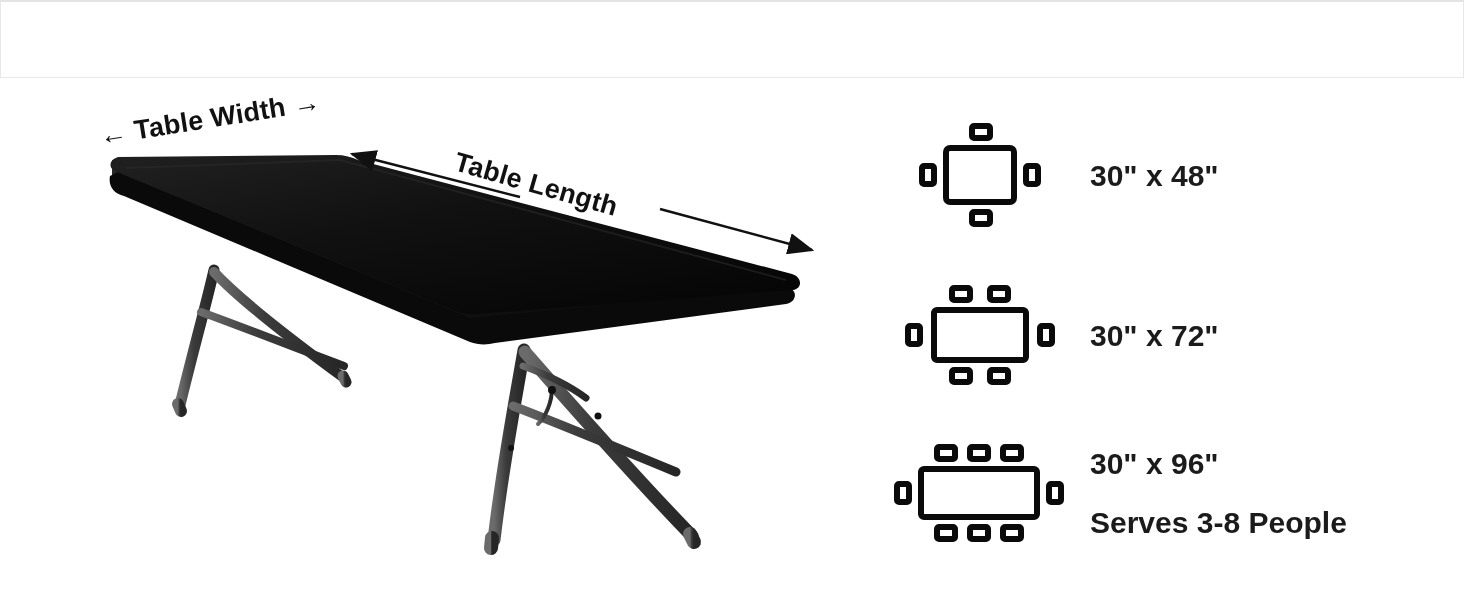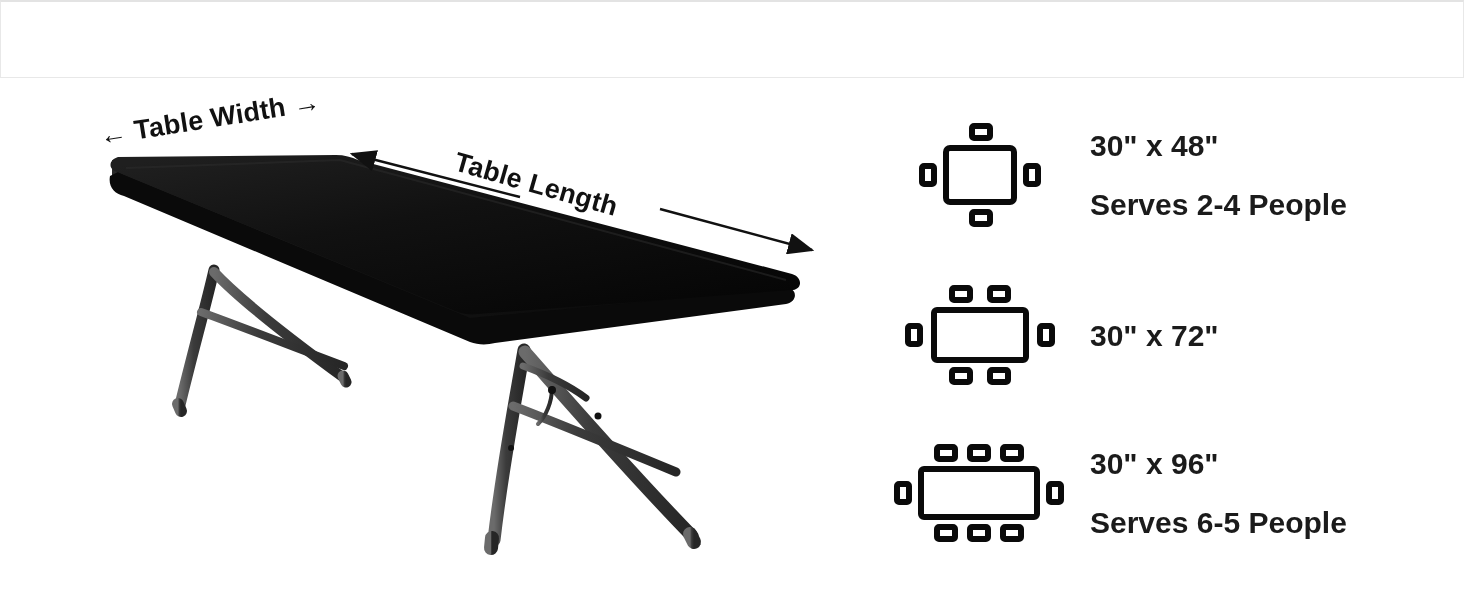--- a/index.html
+++ b/index.html
@@ -317,21 +317,20 @@
         <svg width="176" height="110" viewBox="0 0 176 110" xmlns="http://www.w3.org/2000/svg">
           <rect x="54" y="28" width="68" height="54" rx="4" ry="4" fill="none" stroke="#0a0a0a" stroke-width="6"></rect>
           <rect x="80" y="6" width="18" height="12" rx="2" fill="none" stroke="#0a0a0a" stroke-width="6"></rect>
           <rect x="80" y="92" width="18" height="12" rx="2" fill="none" stroke="#0a0a0a" stroke-width="6"></rect>
           <rect x="30" y="46" width="12" height="18" rx="2" fill="none" stroke="#0a0a0a" stroke-width="6"></rect>
           <rect x="134" y="46" width="12" height="18" rx="2" fill="none" stroke="#0a0a0a" stroke-width="6"></rect>
         </svg>
       </div>
       <div class="spec-text">
         <div class="spec-dim">30" x 48"</div>
-        <div class="spec-serves">Serves 2-4 People</div>
       </div>
     </div>
 
     <div class="spec-row" style="top:182px;">
       <div class="spec-icon">
         <svg width="176" height="110" viewBox="0 0 176 110" xmlns="http://www.w3.org/2000/svg">
           <rect x="42" y="30" width="92" height="50" rx="3" ry="3" fill="none" stroke="#0a0a0a" stroke-width="6"></rect>
           <rect x="60" y="8" width="18" height="12" rx="2" fill="none" stroke="#0a0a0a" stroke-width="6"></rect>
           <rect x="98" y="8" width="18" height="12" rx="2" fill="none" stroke="#0a0a0a" stroke-width="6"></rect>
           <rect x="60" y="90" width="18" height="12" rx="2" fill="none" stroke="#0a0a0a" stroke-width="6"></rect>
@@ -354,18 +353,18 @@
           <rect x="118" y="9" width="18" height="12" rx="2" fill="none" stroke="#0a0a0a" stroke-width="6"></rect>
           <rect x="52" y="89" width="18" height="12" rx="2" fill="none" stroke="#0a0a0a" stroke-width="6"></rect>
           <rect x="85" y="89" width="18" height="12" rx="2" fill="none" stroke="#0a0a0a" stroke-width="6"></rect>
           <rect x="118" y="89" width="18" height="12" rx="2" fill="none" stroke="#0a0a0a" stroke-width="6"></rect>
           <rect x="12" y="46" width="12" height="18" rx="2" fill="none" stroke="#0a0a0a" stroke-width="6"></rect>
           <rect x="164" y="46" width="12" height="18" rx="2" fill="none" stroke="#0a0a0a" stroke-width="6"></rect>
         </svg>
       </div>
       <div class="spec-text">
         <div class="spec-dim">30" x 96"</div>
-        <div class="spec-serves">Serves 6-5 People</div>
+        <div class="spec-serves">Serves 3-8 People</div>
       </div>
     </div>
 
   </div>
 </div>
 
 </body></html>

